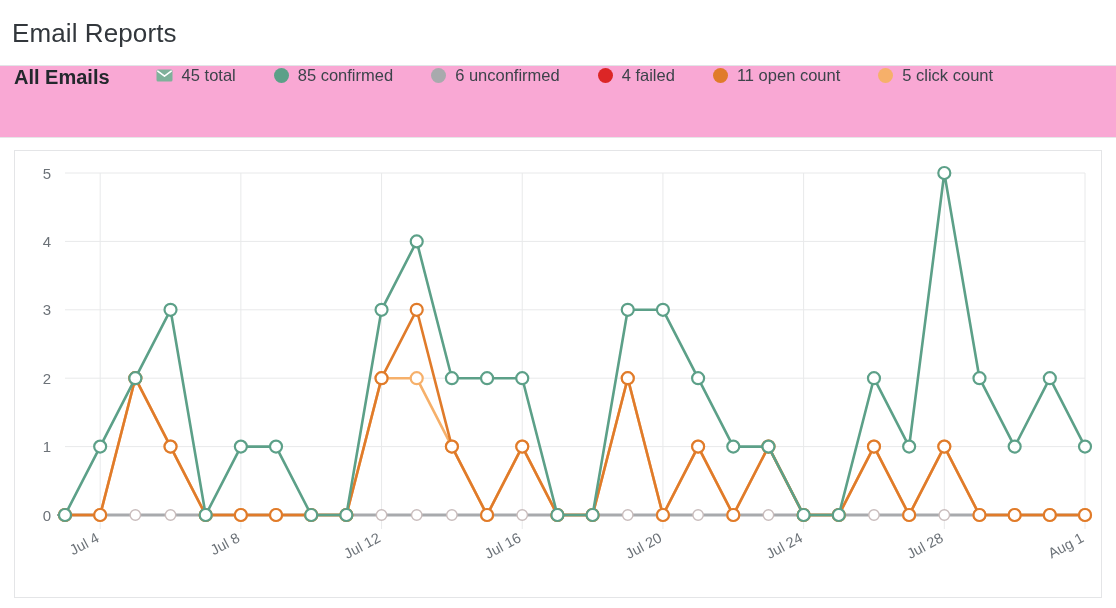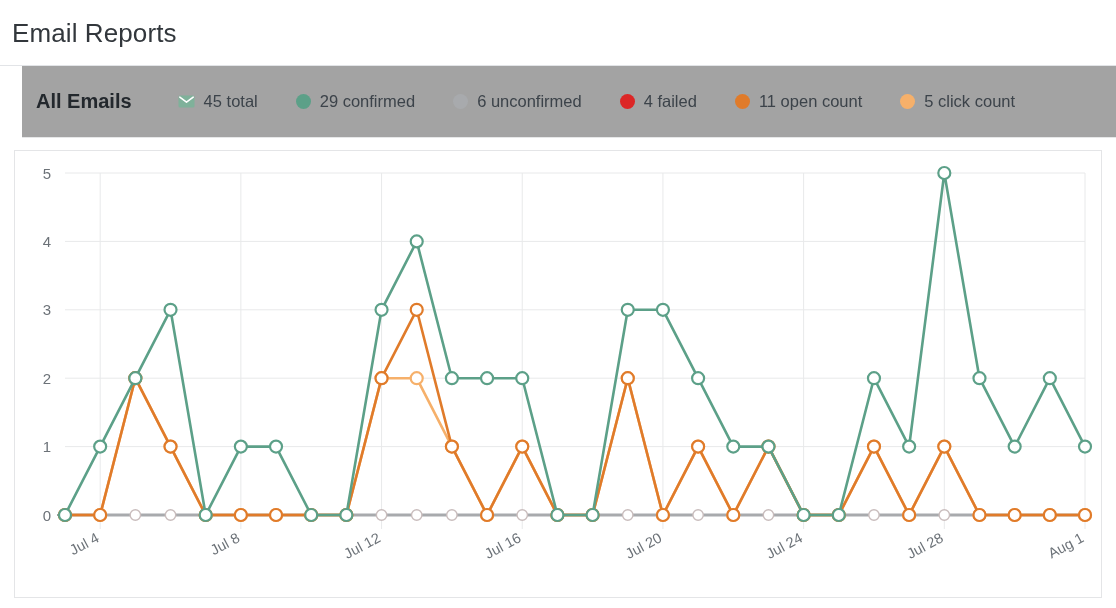--- a/index.html
+++ b/index.html
@@ -33,26 +33,25 @@
   
   .card{
     flex:1;
     background:#ffffff;
     border-top:1px solid #e2e4e7;
     display:flex;flex-direction:column;
     position:relative;
   }
   .card-head{
     height:72px;
-    background:#a3a3a3;
+    background:#f9a8d4;
     border-bottom:1px solid #e6e7e8;
-    display:flex;align-items:center;
+    display:flex;align-items:flex-start;
     padding:0 14px 0 14px;
     box-sizing:border-box;
-    margin-left:22px;
   }
   .card-head-title{
     font-size:20px;font-weight:bold;color:#23282d;
     white-space:nowrap;
     margin-right:46px;
   }
   .legend{
     display:flex;align-items:center;
     flex:1;
     gap:4px;
@@ -105,21 +104,21 @@
       <div class="legend" id="legend">
           <div class="legend-item">
             <svg width="17" height="13" viewBox="0 0 17 13" style="margin-right: 9px; flex: 0 0 auto;">
               <rect x="0.5" y="0.5" width="16" height="12" rx="1.5" fill="#7fb19a"></rect>
               <path d="M1.8 2.2 L8.5 7.2 L15.2 2.2" fill="none" stroke="#ffffff" stroke-width="1.6" stroke-linecap="round" stroke-linejoin="round"></path>
             </svg>
             <span class="legend-label">45 total</span>
           </div>
           <div class="legend-item">
             <span class="legend-dot" style="background: rgb(92, 160, 136);"></span>
-            <span class="legend-label">29 confirmed</span>
+            <span class="legend-label">85 confirmed</span>
           </div>
           <div class="legend-item">
             <span class="legend-dot" style="background: rgb(168, 170, 173);"></span>
             <span class="legend-label">6 unconfirmed</span>
           </div>
           <div class="legend-item">
             <span class="legend-dot" style="background: rgb(220, 38, 38);"></span>
             <span class="legend-label">4 failed</span>
           </div>
           <div class="legend-item">

